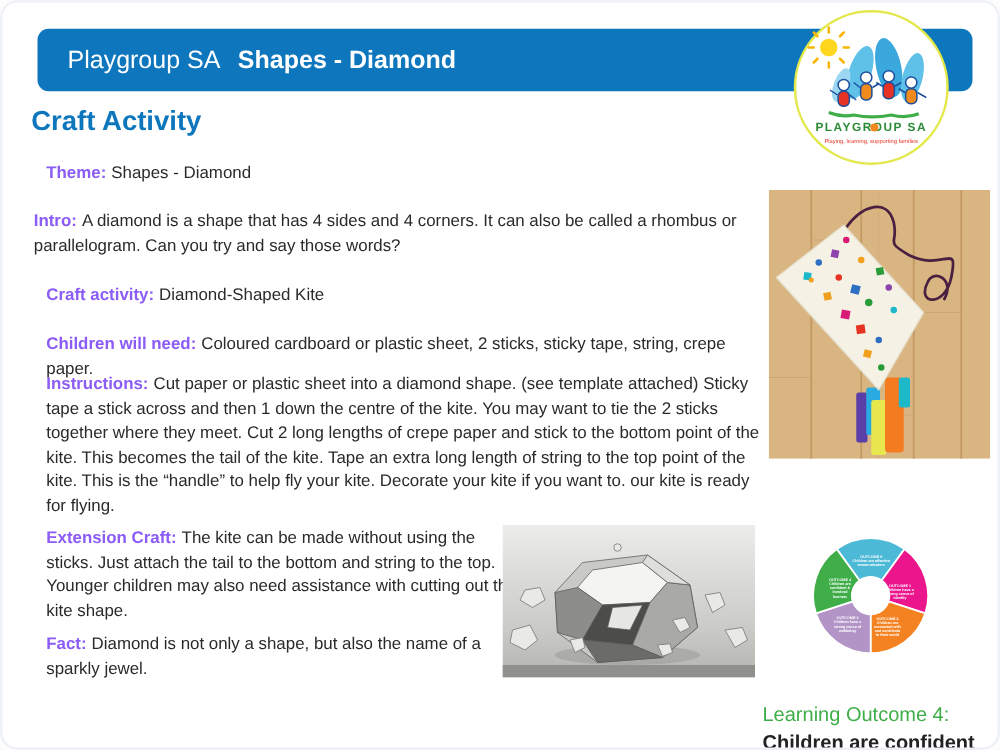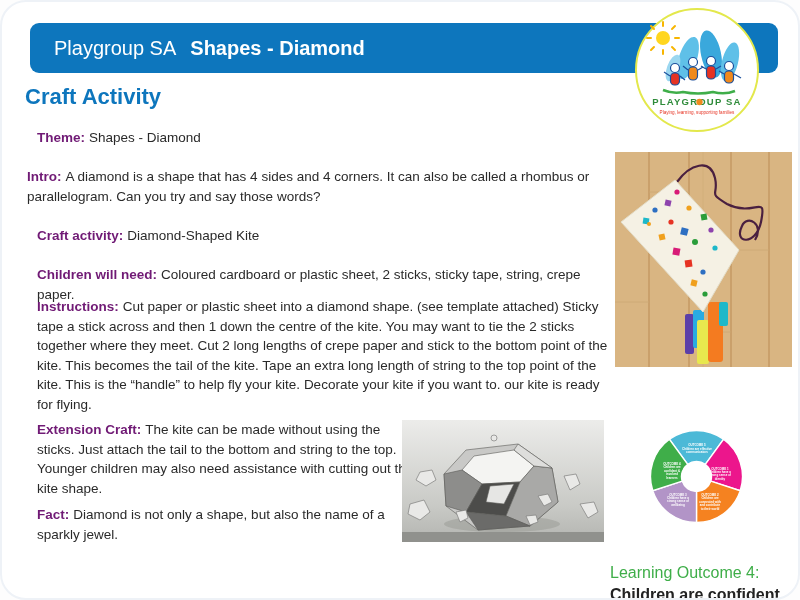--- a/index.html
+++ b/index.html
@@ -1,30 +1,30 @@
 <!DOCTYPE html>
 <html><head>
 <meta charset="utf-8">
 <style>
   html,body{margin:0;padding:0;}
   body{width:800px;height:600px;background:#fdfdfd;font-family:"Liberation Sans",sans-serif;}
-  .page{position:relative;width:796px;height:596px;background:#fff;border:2px solid #eef2f7;border-radius:26px;overflow:hidden;}
+  .page{position:relative;width:796px;height:596px;background:#fff;border:2px solid #eef2f7;border-radius:14px;overflow:hidden;}
 
   
   .bar{position:absolute;left:28px;top:21px;width:748px;height:50px;background:#0d76bd;border-radius:9px;display:flex;align-items:center;padding-left:24px;box-sizing:border-box;}
   .bar .brand{color:#fff;font-size:20px;font-weight:400;margin-right:14px;}
   .bar .doc-title{color:#fff;font-size:20px;font-weight:700;}
 
   
   .logo{position:absolute;left:631px;top:4px;width:128px;height:128px;}
 
   
   .h1{position:absolute;left:23px;top:82px;font-size:22px;font-weight:700;color:#0d76bd;}
   .sect{position:absolute;color:#2a2a2a;font-size:13.5px;line-height:1.45;margin:0;}
-  .lbl{color:#701a75;font-weight:700;margin-right:4px;}
+  .lbl{color:#8b5cf6;font-weight:700;margin-right:4px;}
   .s-theme{left:35px;top:126px;width:560px;}
   .s-intro{left:25px;top:165px;width:566px;}
   .s-craft{left:35px;top:224px;width:560px;}
   .s-need{left:35px;top:263px;width:575px;}
   .s-instr{left:35px;top:295px;width:572px;}
   .s-ext{left:35px;top:418px;width:382px;}
   .s-fact{left:35px;top:503px;width:382px;}
 
   
   .kite-photo{position:absolute;left:613px;top:150px;width:177px;height:215px;}

